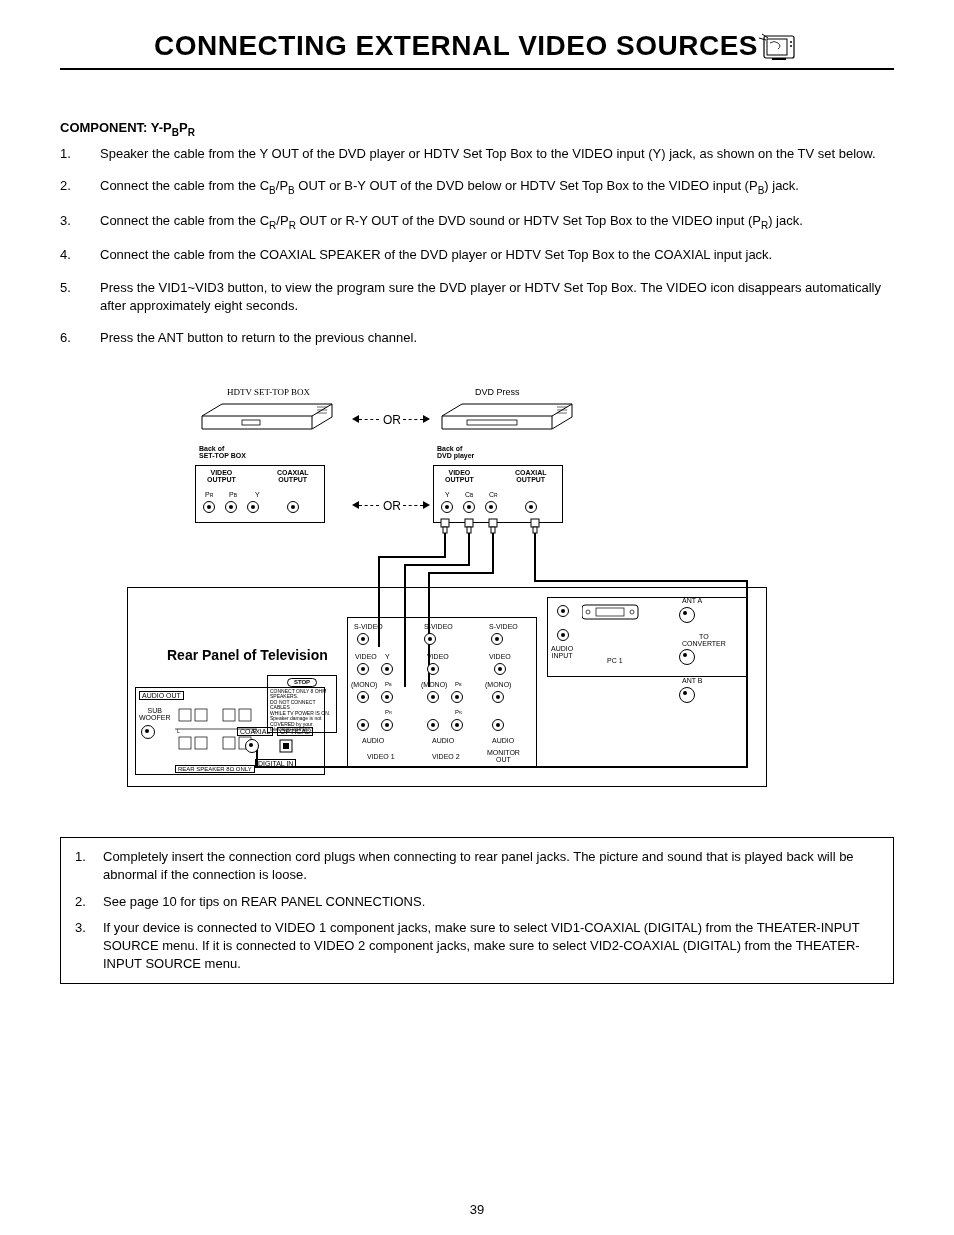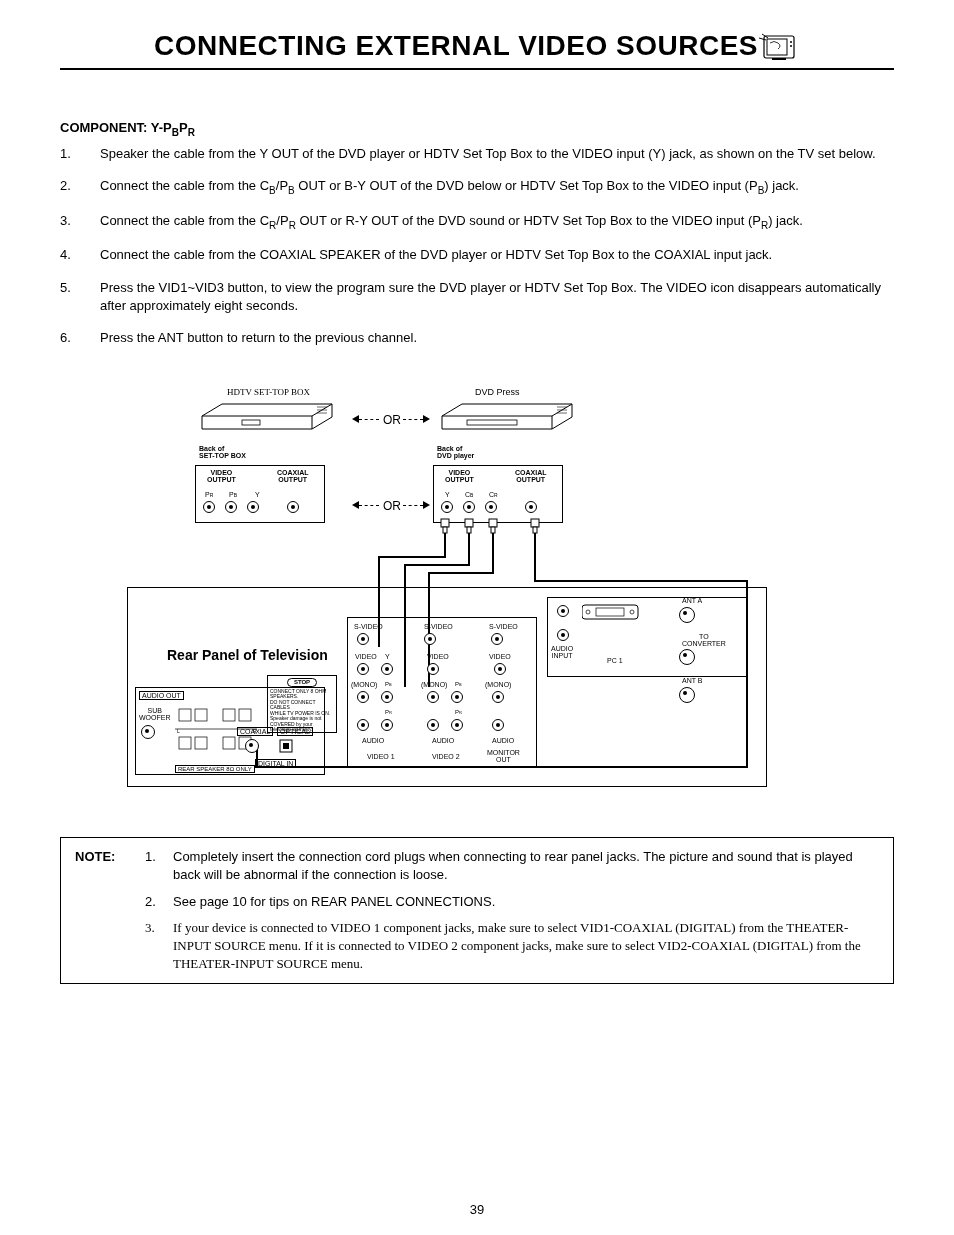--- a/index.html
+++ b/index.html
@@ -80,21 +80,21 @@
   }
   .note-row { display: flex; font-size: 13px; line-height: 1.4; }
   .note-label { font-weight: bold; width: 70px; flex-shrink: 0; }
   ol.notes { list-style: none; counter-reset: n; flex: 1; padding-left: 0; }
   ol.notes > li {
     counter-increment: n;
     margin-bottom: 8px;
     padding-left: 28px;
     position: relative;
   }
-  ol.notes > li:last-child { margin-bottom: 0; font-family: Liberation Serif, serif; }
+  ol.notes > li:last-child { margin-bottom: 0; }
   ol.notes > li::before {
     content: counter(n) ".";
     position: absolute; left: 0; top: 0;
   }
   .page-num {
     position: absolute;
     bottom: 18px;
     left: 0; right: 0;
     text-align: center;
     font-size: 13px;
@@ -369,21 +369,20 @@
   <svg style="position:absolute; left:152px; top:352px;" width="16" height="16">
       <rect x="1" y="1" width="12" height="12" fill="none" stroke="#000"></rect>
       <rect x="4" y="4" width="6" height="6" fill="#000"></rect>
     </svg>
   <div class="jack-lbl" style="left:128px; top:372px; border:0.5px solid #000; padding:0 2px;">DIGITAL IN</div>
 
 </div>
 
 <div class="note-box">
   <div class="note-row">
-    <div class="note-label">NOTE:</div>
     <ol class="notes">
       <li>Completely insert the connection cord plugs when connecting to rear panel jacks.  The picture and sound that is played back will be abnormal if the connection is loose.</li>
       <li>See page 10 for tips on REAR PANEL CONNECTIONS.</li>
       <li>If your device is connected to VIDEO 1 component jacks, make sure to select VID1-COAXIAL (DIGITAL) from the THEATER-INPUT SOURCE menu.  If it is connected to VIDEO 2 component jacks, make sure to select VID2-COAXIAL (DIGITAL) from the THEATER-INPUT SOURCE menu.</li>
     </ol>
   </div>
 </div>
 
 <div class="page-num">39</div>
 

